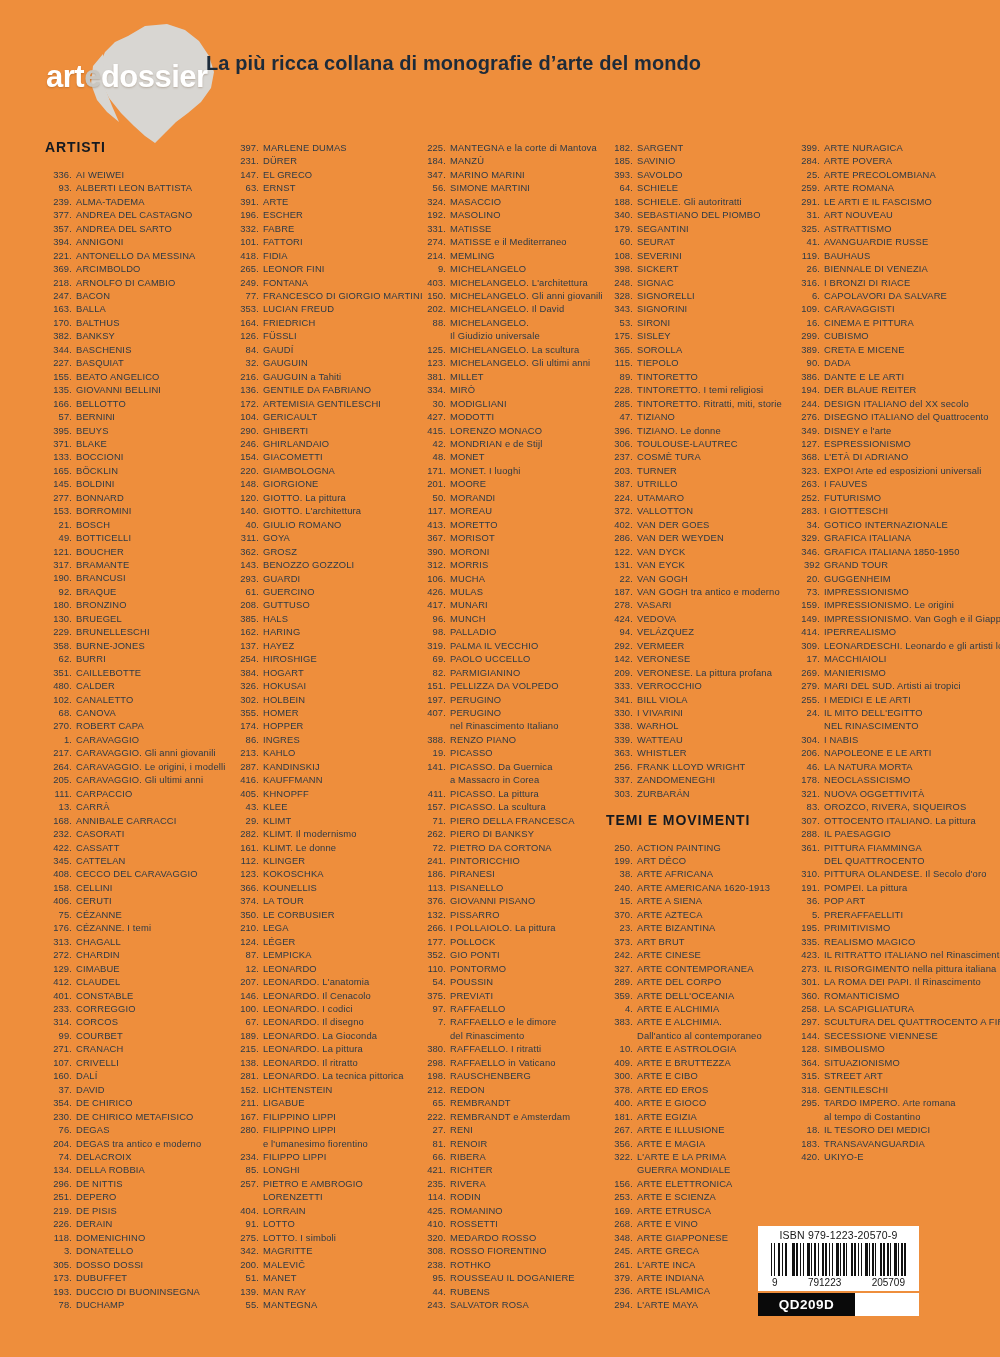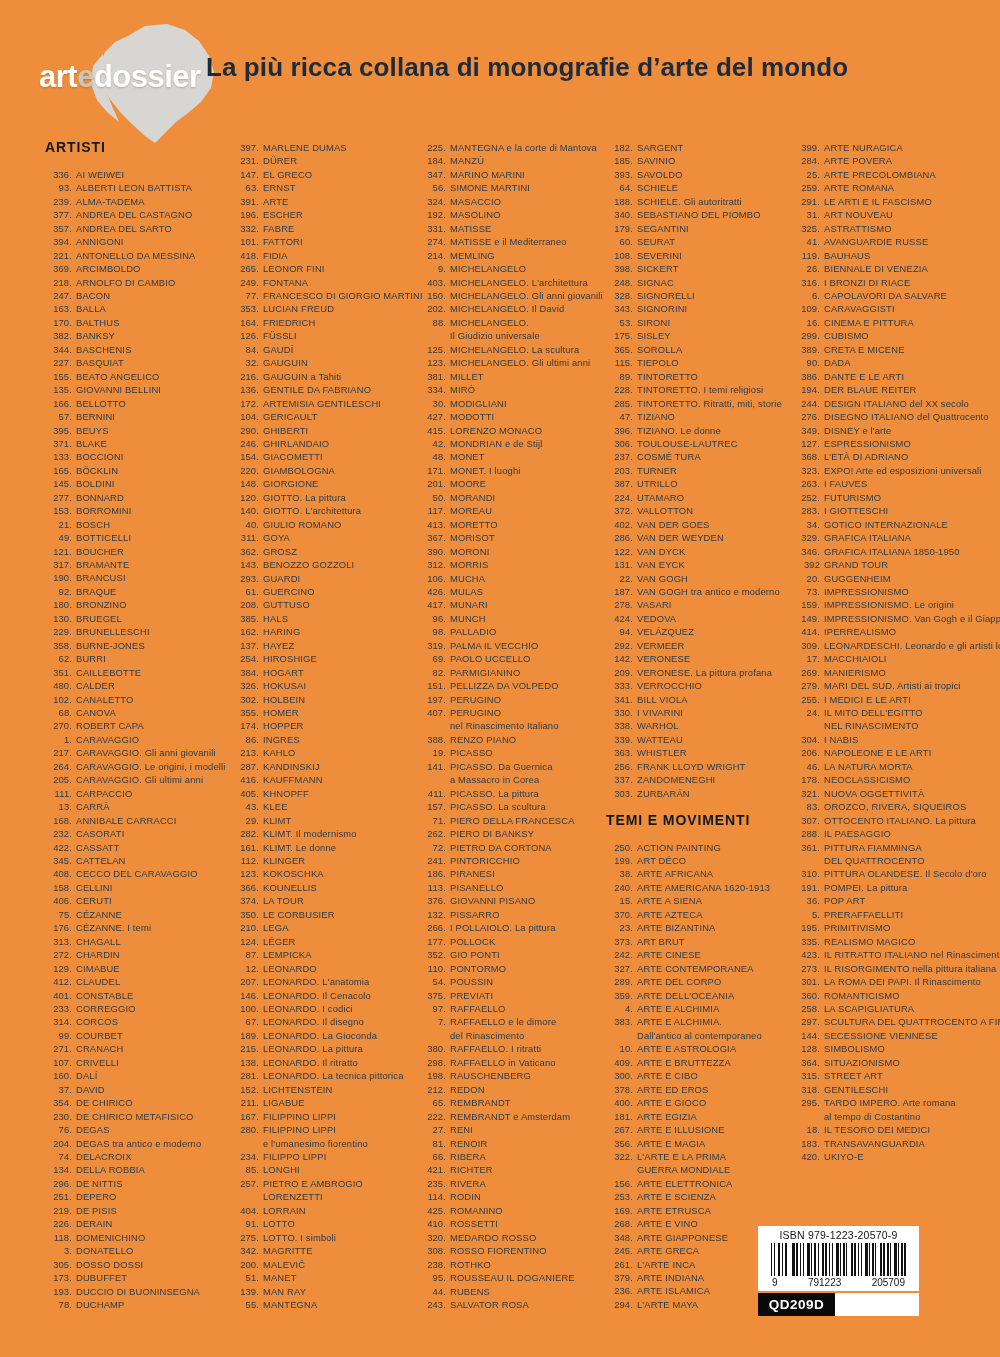--- a/index.html
+++ b/index.html
@@ -6,29 +6,29 @@
   body{
     width:1000px;height:1357px;position:relative;overflow:hidden;
     background:#EE8E3C;
     font-family:"Liberation Sans",sans-serif;
     -webkit-font-smoothing:antialiased;
   }
   
   .logo{position:absolute;left:33px;top:14px;width:185px;height:130px}
   .logo svg{position:absolute;left:0;top:0}
   .logo-text{
-    position:absolute;left:6px;top:45px;
+    position:absolute;left:13px;top:45px;
     font-size:31px;font-weight:bold;letter-spacing:-0.5px;color:#ffffff;
     text-shadow:0 1px 2px rgba(80,40,0,0.25);
     white-space:nowrap;
   }
   .logo-text .e{color:#c9c6c0}
   .page-title{
     position:absolute;left:206px;top:52px;
-    font-size:26px;font-weight:bold;color:#1d2b3a;letter-spacing:0.1px;
+    font-size:20px;font-weight:bold;color:#1d2b3a;letter-spacing:0.1px;
     white-space:nowrap;
   }
   
   .cols{position:absolute;left:45px;top:141px;display:flex;width:940px}
   .col{width:187px;flex:none}
   .entry{display:flex;line-height:13.45px;font-size:9.4px;color:#2e3a46;letter-spacing:0.15px}
   .num{width:27px;flex:none;text-align:right;margin-right:4px;white-space:nowrap}
   .tl{flex:none}
   .tl div{white-space:nowrap}
   .sec-header{
@@ -43,21 +43,21 @@
   .bars{
     height:33px;margin:2px 2px 0;
     background:repeating-linear-gradient(90deg,
       #111 0px,#111 1.5px,#fff 1.5px,#fff 3px,
       #111 3px,#111 4px,#fff 4px,#fff 7px,
       #111 7px,#111 9.5px,#fff 9.5px,#fff 11px,
       #111 11px,#111 12px,#fff 12px,#fff 14.5px);
   }
   .digits{display:flex;justify-content:space-between;padding:0 3px;font-size:10px;color:#151515;line-height:11px;margin-top:1px}
   .code-row{display:flex;margin-top:2px;height:23px}
-  .code-black{background:#0a0a0a;color:#ffffff;font-weight:bold;font-size:13.5px;width:77px;
+  .code-black{background:#0a0a0a;color:#ffffff;font-weight:bold;font-size:13.5px;width:97px;
     display:flex;align-items:center;justify-content:center;letter-spacing:0.5px}
   .code-white{background:#ffffff;flex:1}
 </style>
 </head>
 <body>
 
 <div class="logo">
   <svg width="185" height="130" viewBox="0 0 185 130">
     <path fill="#d8d6d2" d="M95,22 L112,12 L134,10 L152,16 L166,27 L176,42 L181,58 L178,74 L168,88
       L155,99 L143,108 L133,118 L122,129 L112,122 L101,112 L88,99 L76,84 L68,68 L66,52

